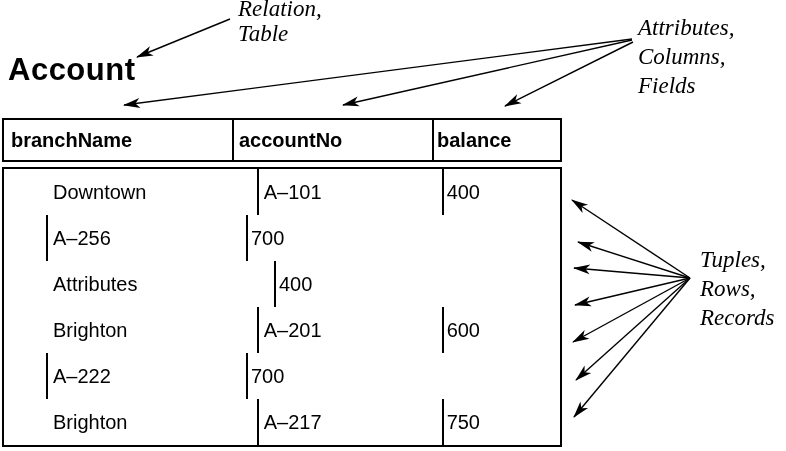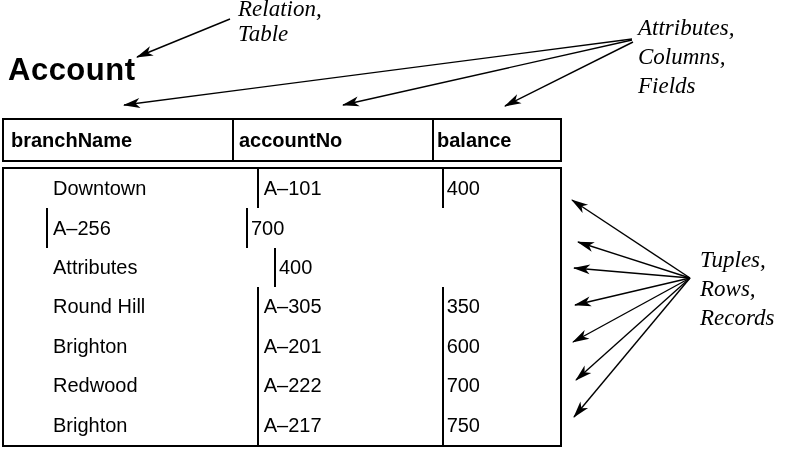--- a/index.html
+++ b/index.html
@@ -99,31 +99,25 @@
     </div>
     <div class="trow">
       <div class="cell c2">A–256</div>
       <div class="cell c3">700</div>
     </div>
     <div class="trow">
       <div class="cell c1">Attributes</div>
       <div class="cell c3">400</div>
     </div>
     <div class="trow">
-      <div class="cell c1">Round Hill</div>
-      <div class="cell c2">A–305</div>
-      <div class="cell c3">350</div>
-    </div>
-    <div class="trow">
       <div class="cell c1">Brighton</div>
       <div class="cell c2">A–201</div>
       <div class="cell c3">600</div>
     </div>
     <div class="trow">
-      <div class="cell c1">Redwood</div>
       <div class="cell c2">A–222</div>
       <div class="cell c3">700</div>
     </div>
     <div class="trow">
       <div class="cell c1">Brighton</div>
       <div class="cell c2">A–217</div>
       <div class="cell c3">750</div>
     </div>
   </div>
 

